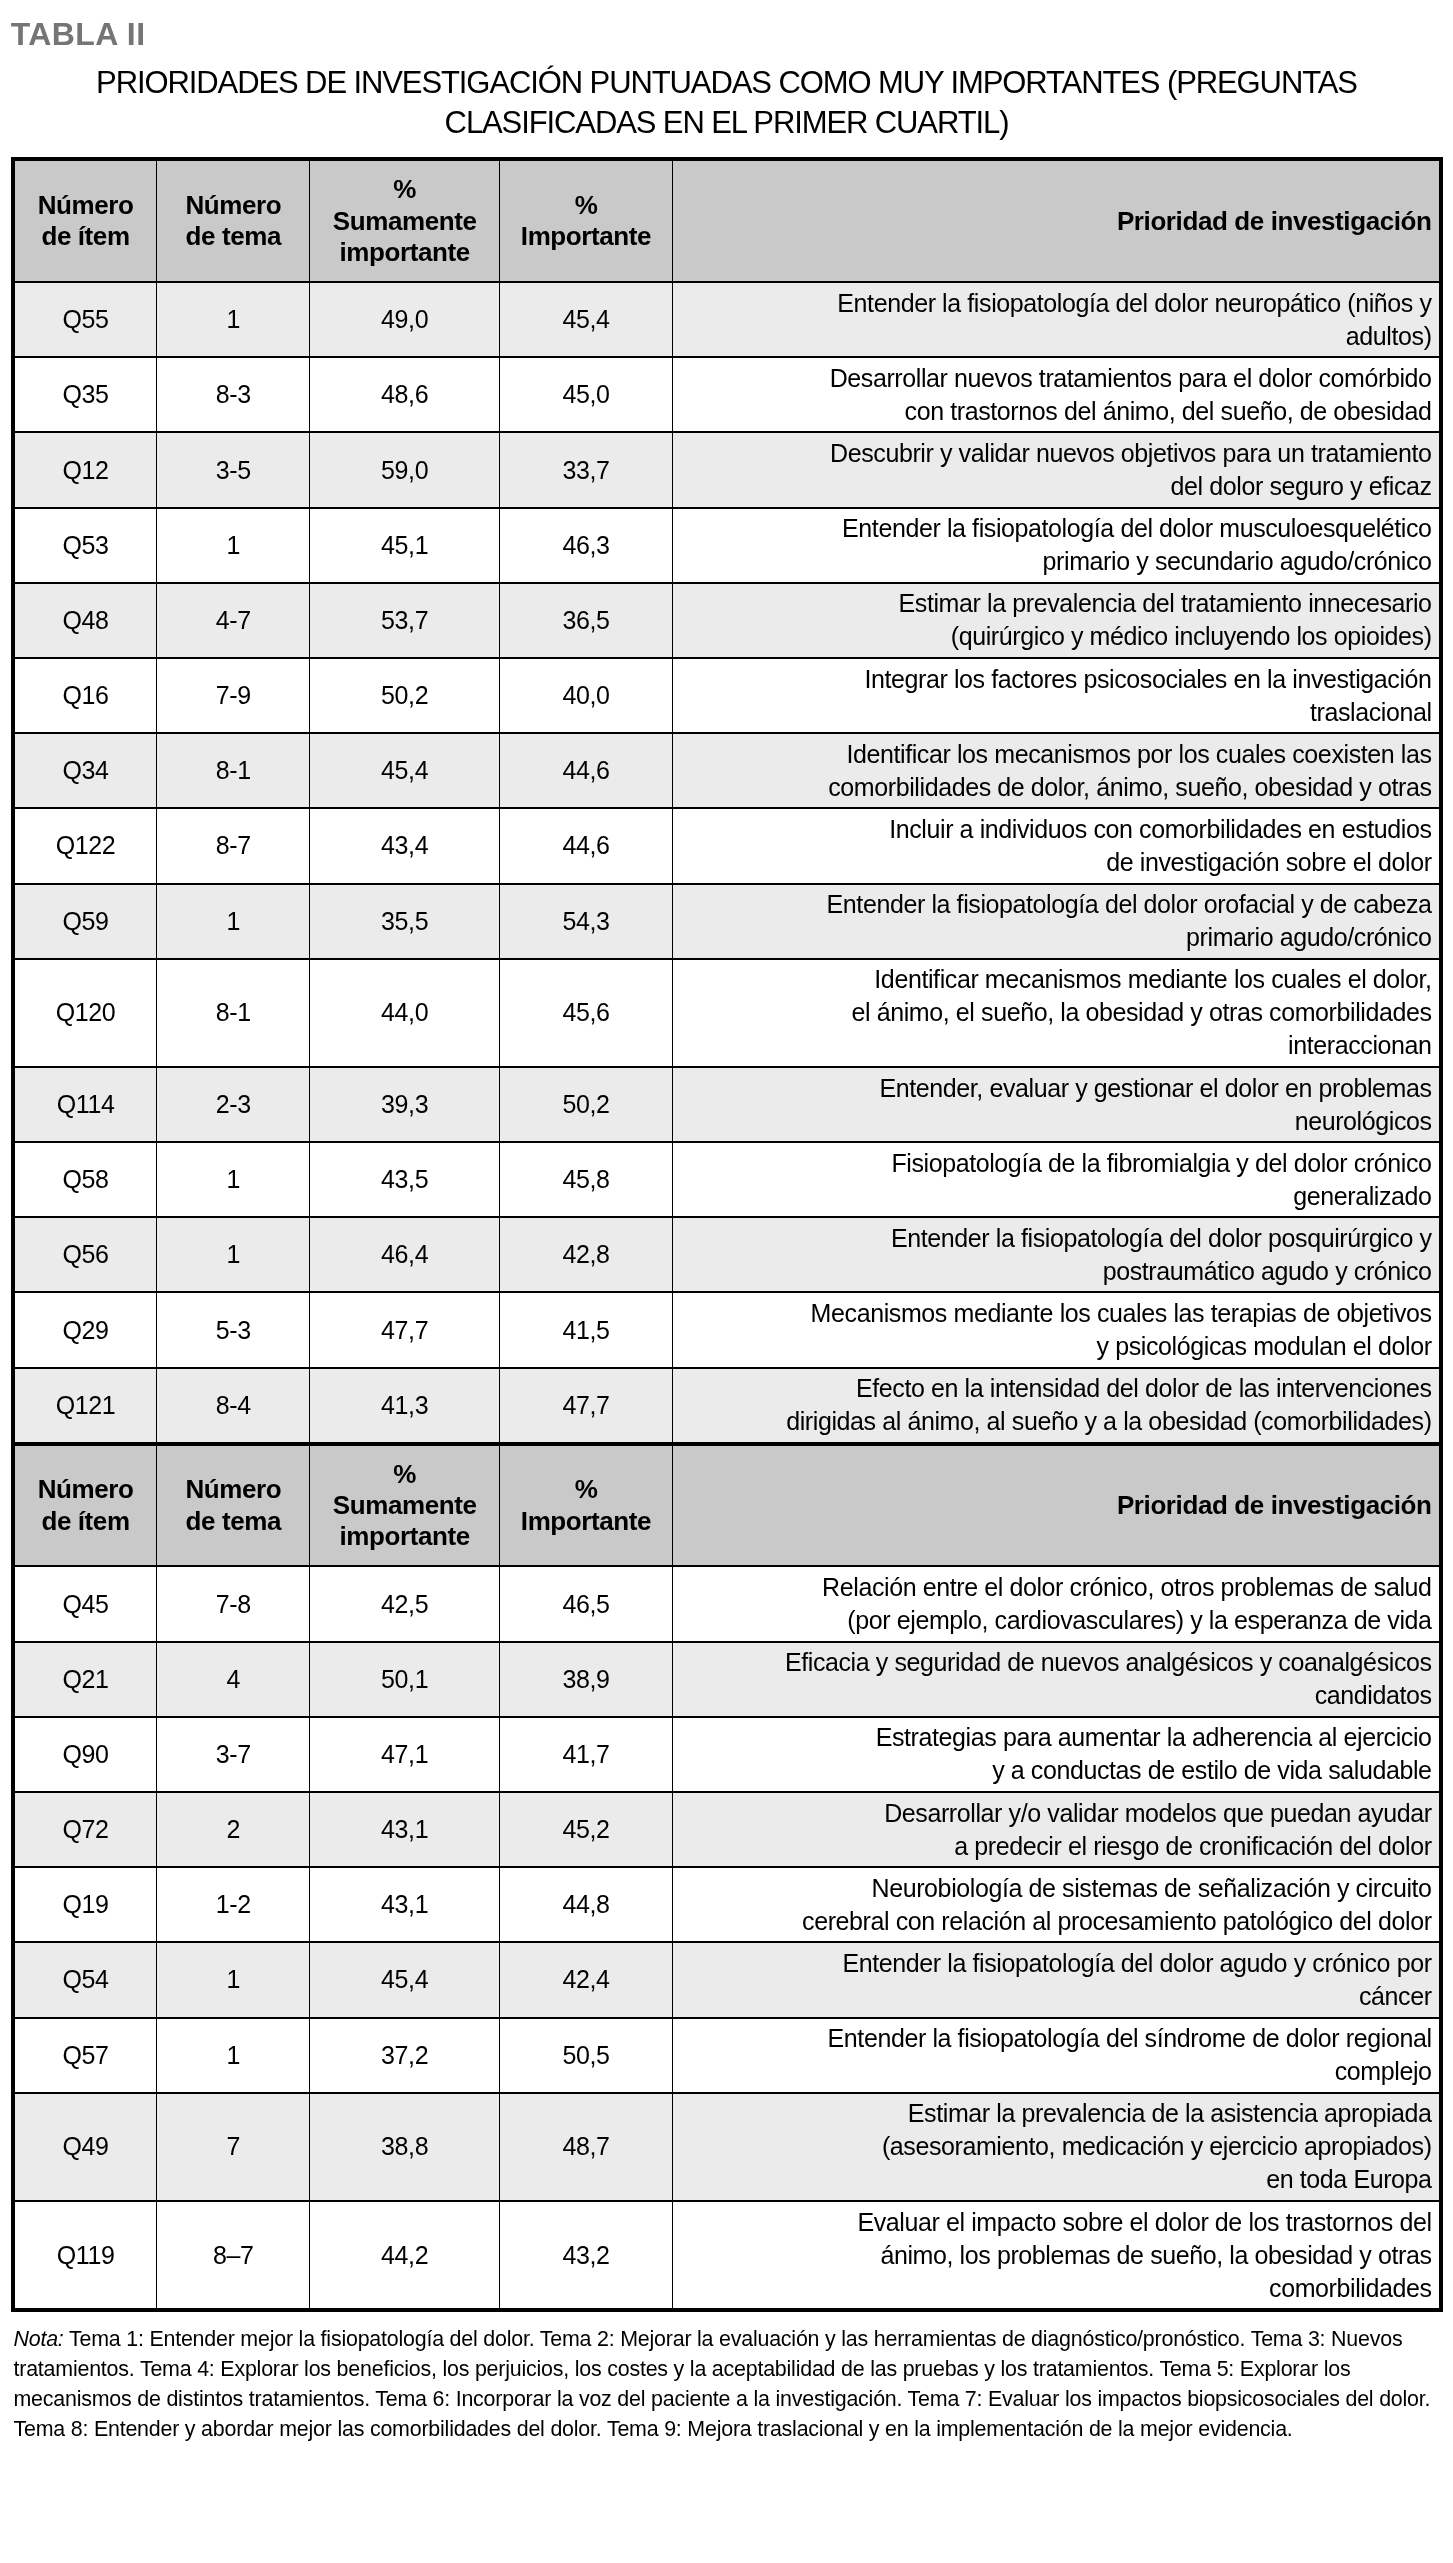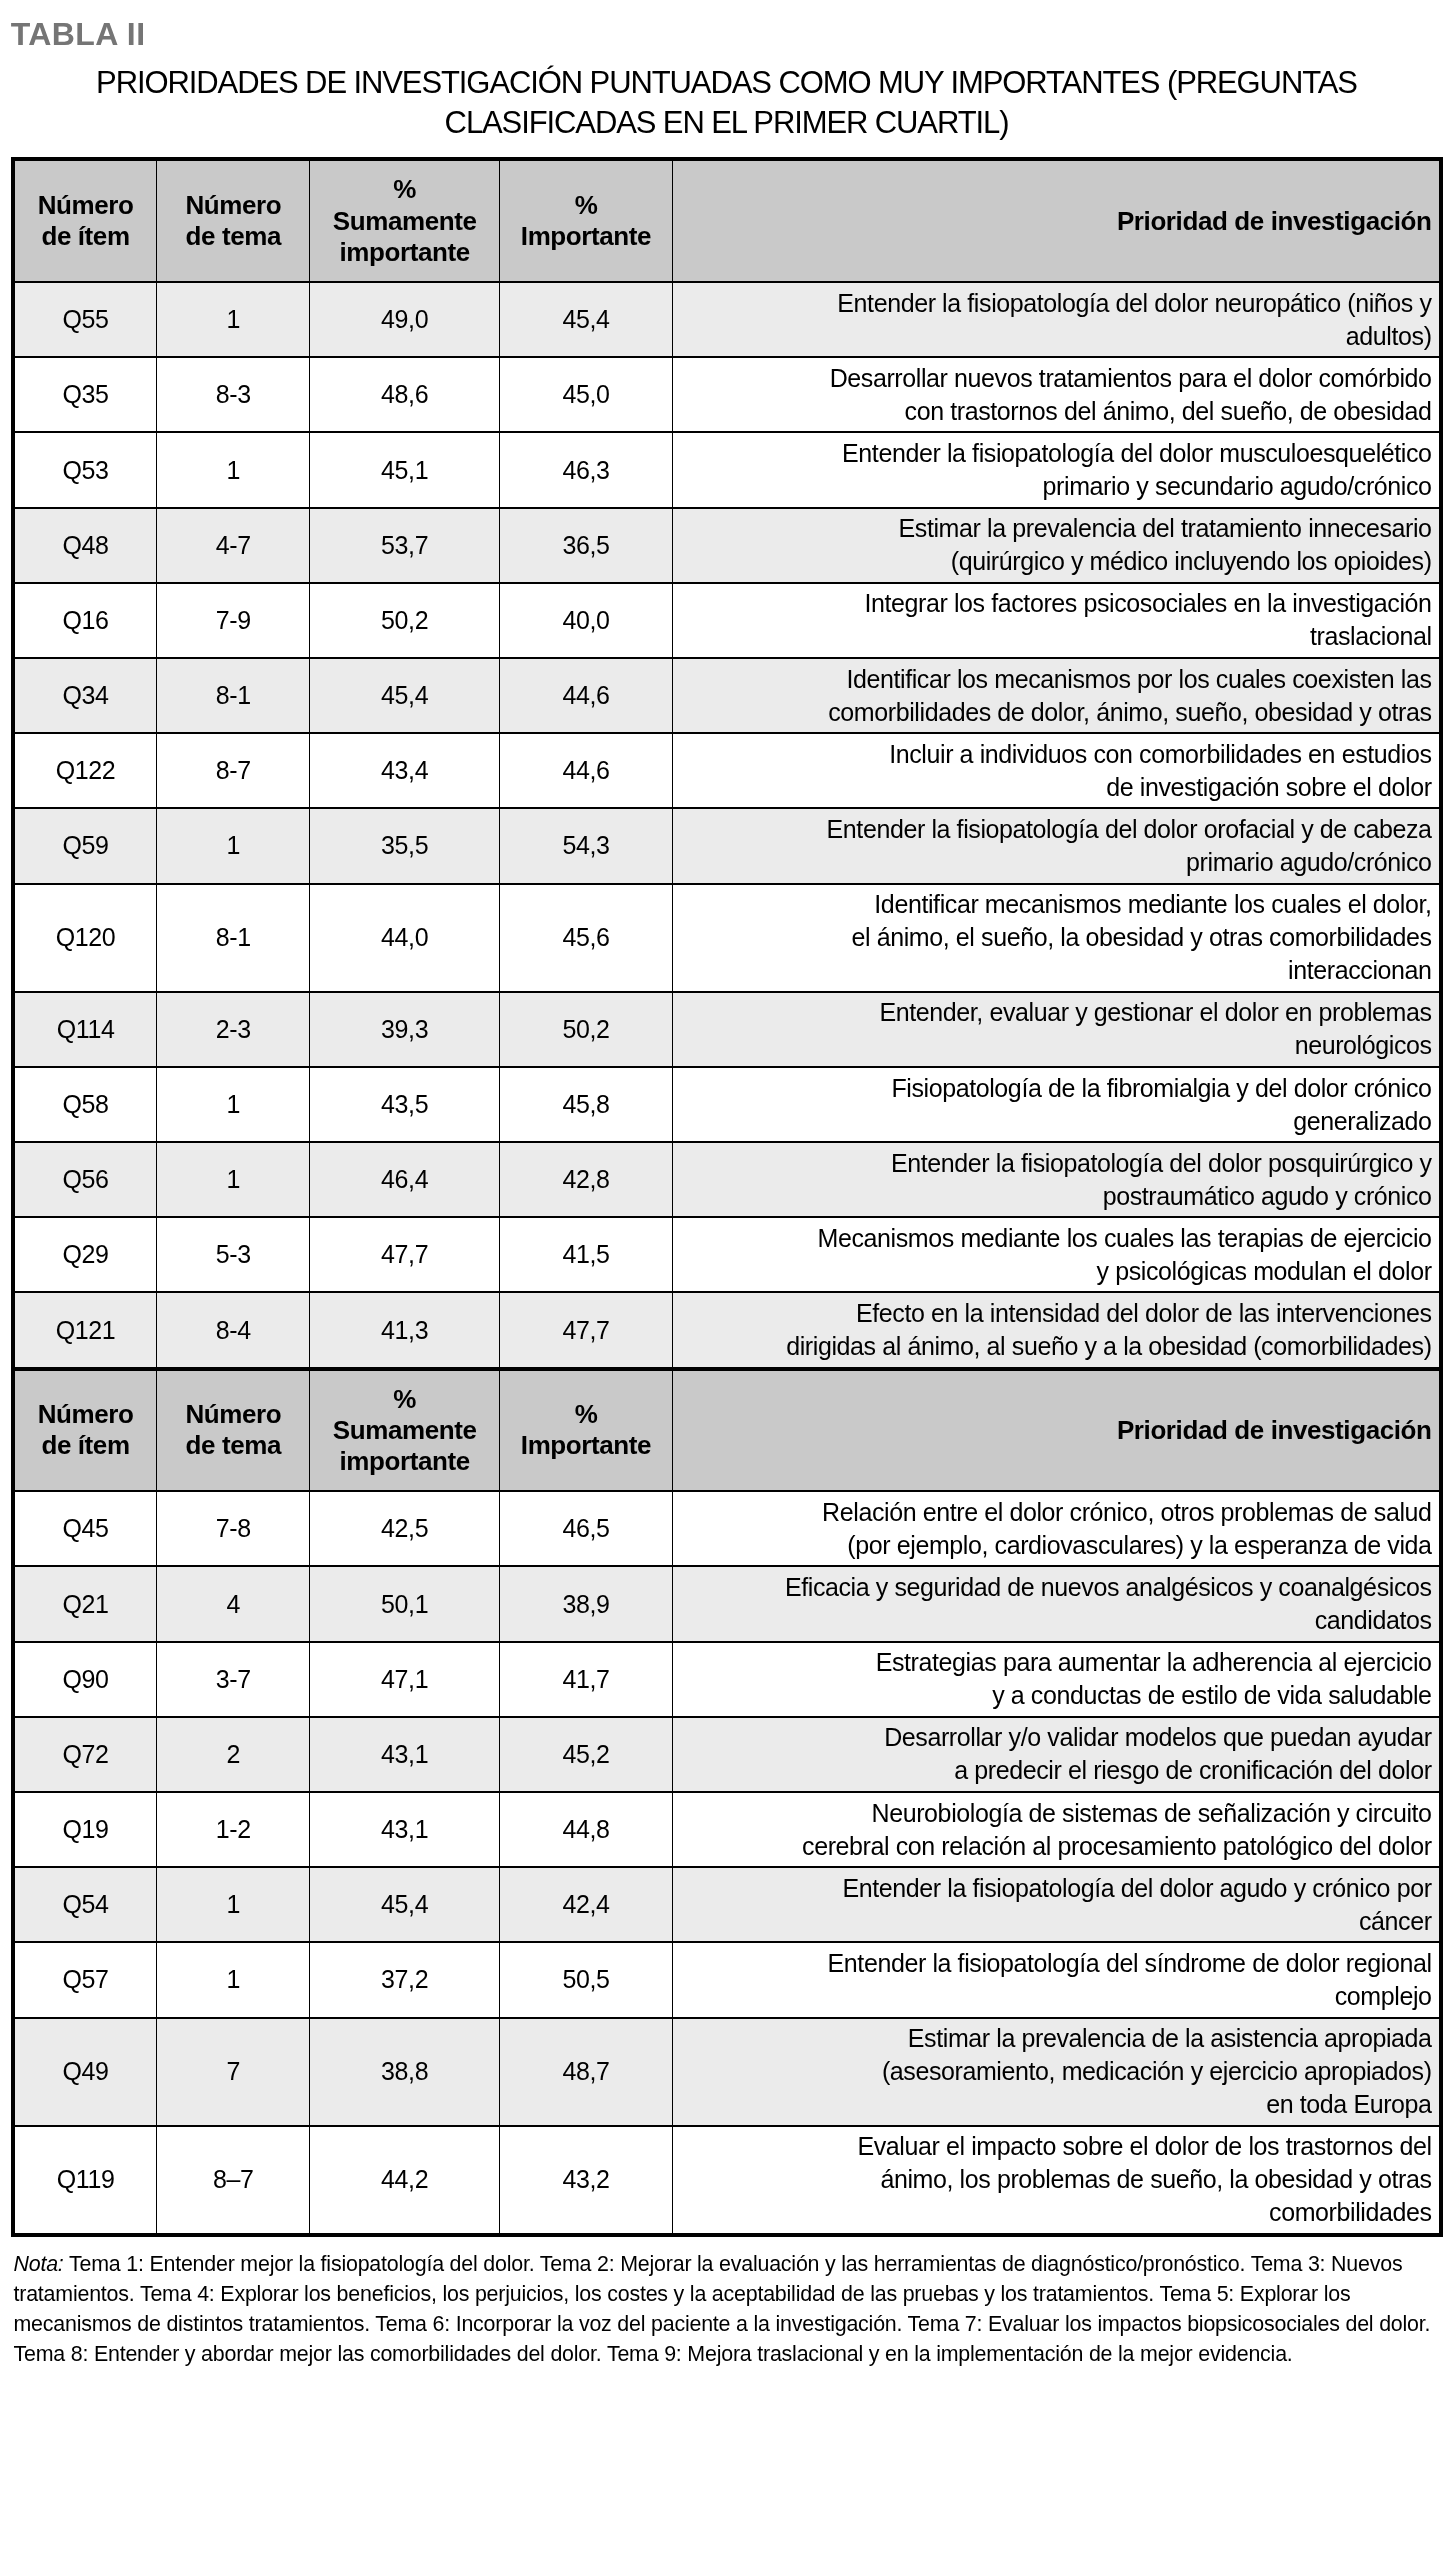--- a/index.html
+++ b/index.html
@@ -96,20 +96,28 @@
 
   <tr>
     <td>Q35</td>
     <td>8-3</td>
     <td>48,6</td>
     <td>45,0</td>
     <td class="priority">Desarrollar nuevos tratamientos para el dolor comórbido
 con trastornos del ánimo, del sueño, de obesidad</td>
   </tr>
 
+  <tr class="shaded">
+    <td>Q12</td>
+    <td>3-5</td>
+    <td>59,0</td>
+    <td>33,7</td>
+    <td class="priority">Descubrir y validar nuevos objetivos para un tratamiento
+del dolor seguro y eficaz</td>
+  </tr>
 
   <tr>
     <td>Q53</td>
     <td>1</td>
     <td>45,1</td>
     <td>46,3</td>
     <td class="priority">Entender la fisiopatología del dolor musculoesquelético
 primario y secundario agudo/crónico</td>
   </tr>
 
@@ -193,21 +201,21 @@
     <td>42,8</td>
     <td class="priority">Entender la fisiopatología del dolor posquirúrgico y
 postraumático agudo y crónico</td>
   </tr>
 
   <tr>
     <td>Q29</td>
     <td>5-3</td>
     <td>47,7</td>
     <td>41,5</td>
-    <td class="priority">Mecanismos mediante los cuales las terapias de ejercicio
+    <td class="priority">Mecanismos mediante los cuales las terapias de objetivos
 y psicológicas modulan el dolor</td>
   </tr>
 
   <tr class="shaded">
     <td>Q121</td>
     <td>8-4</td>
     <td>41,3</td>
     <td>47,7</td>
     <td class="priority">Efecto en la intensidad del dolor de las intervenciones
 dirigidas al ánimo, al sueño y a la obesidad (comorbilidades)</td>

